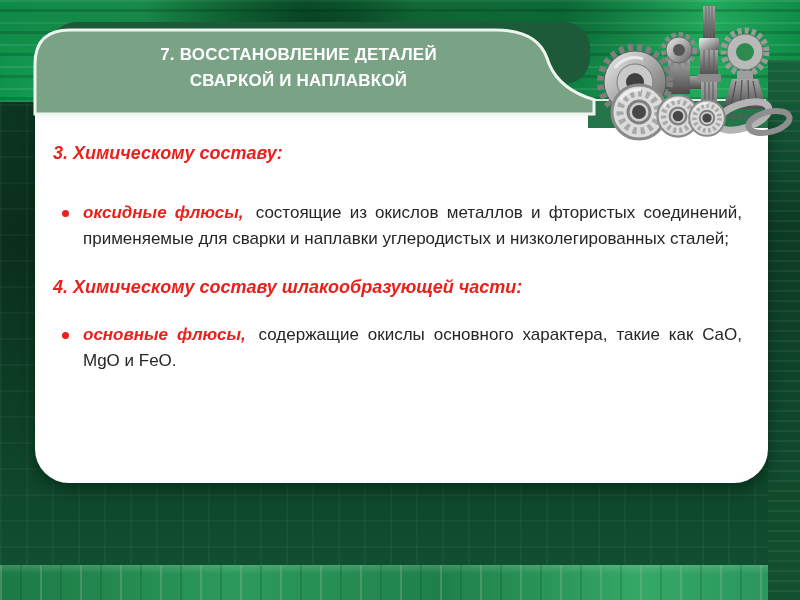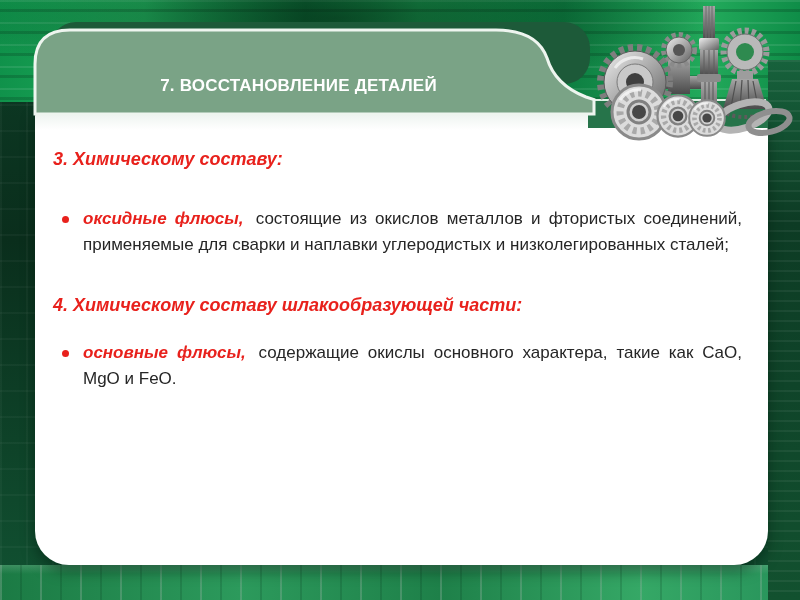--- a/index.html
+++ b/index.html
@@ -32,51 +32,51 @@
   .bg-bottom{
     position:absolute;left:0;top:565px;width:800px;height:35px;z-index:1;
     background-image:
       repeating-linear-gradient(90deg, rgba(230,255,240,.22) 0 2px, transparent 2px 40px),
       repeating-linear-gradient(90deg, rgba(0,40,20,.16) 20px 22px, transparent 22px 40px),
       linear-gradient(180deg, rgba(255,255,255,.15) 0, transparent 9px),
       linear-gradient(90deg,#1b7a44,#2c9a5c 30%,#1e8049 55%,#35a866 80%,#27925a);
   }
   
   .panel{
-    position:absolute;left:35px;top:114px;width:733px;height:451px;z-index:4;
+    position:absolute;left:35px;top:108px;width:733px;height:375px;z-index:4;
     background:linear-gradient(180deg,#eef4f0 0,#ffffff 16px);
     border-radius:2px 18px 34px 34px;
     box-shadow:0 6px 14px rgba(0,25,13,.5);
   }
   .panel-content{
     padding:34px 26px 0 18px;
     font-size:17px;line-height:26px;color:#262626;
   }
   h2.sec{
     margin:0;font-size:18px;line-height:22px;
     font-weight:bold;font-style:italic;color:#e8211c;
   }
-  h2.sec.second{margin-top:36px;}
+  h2.sec.second{margin-top:24px;}
   ul.flux{list-style:none;margin:36px 0 0;padding:0 0 0 30px;}
   ul.flux.second{margin-top:24px;}
   ul.flux li{position:relative;text-align:justify;}
   ul.flux li::before{
     content:"";position:absolute;left:-21px;top:10px;
     width:7px;height:7px;border-radius:50%;background:#e8211c;
   }
   .term{font-weight:bold;font-style:italic;color:#e8211c;margin-right:4px;}
   sub{font-size:11px;line-height:0;}
   
   .header-svg{position:absolute;left:0;top:0;z-index:5;}
   .title{
     position:absolute;left:35px;top:42px;width:527px;z-index:7;
     text-align:center;color:#ffffff;font-weight:bold;
     font-size:17px;line-height:26px;letter-spacing:.2px;
   }
-  .title span{display:block;margin-top:31px;}
+  .title span{display:block;}
   
   .gears-svg{position:absolute;left:593px;top:0;z-index:8;}
 </style>
 </head>
 <body>
 
 <div class="bg-base"></div>
 <div class="bg-top"></div>
 <div class="bg-right"></div>
 <div class="bg-bottom"></div>

